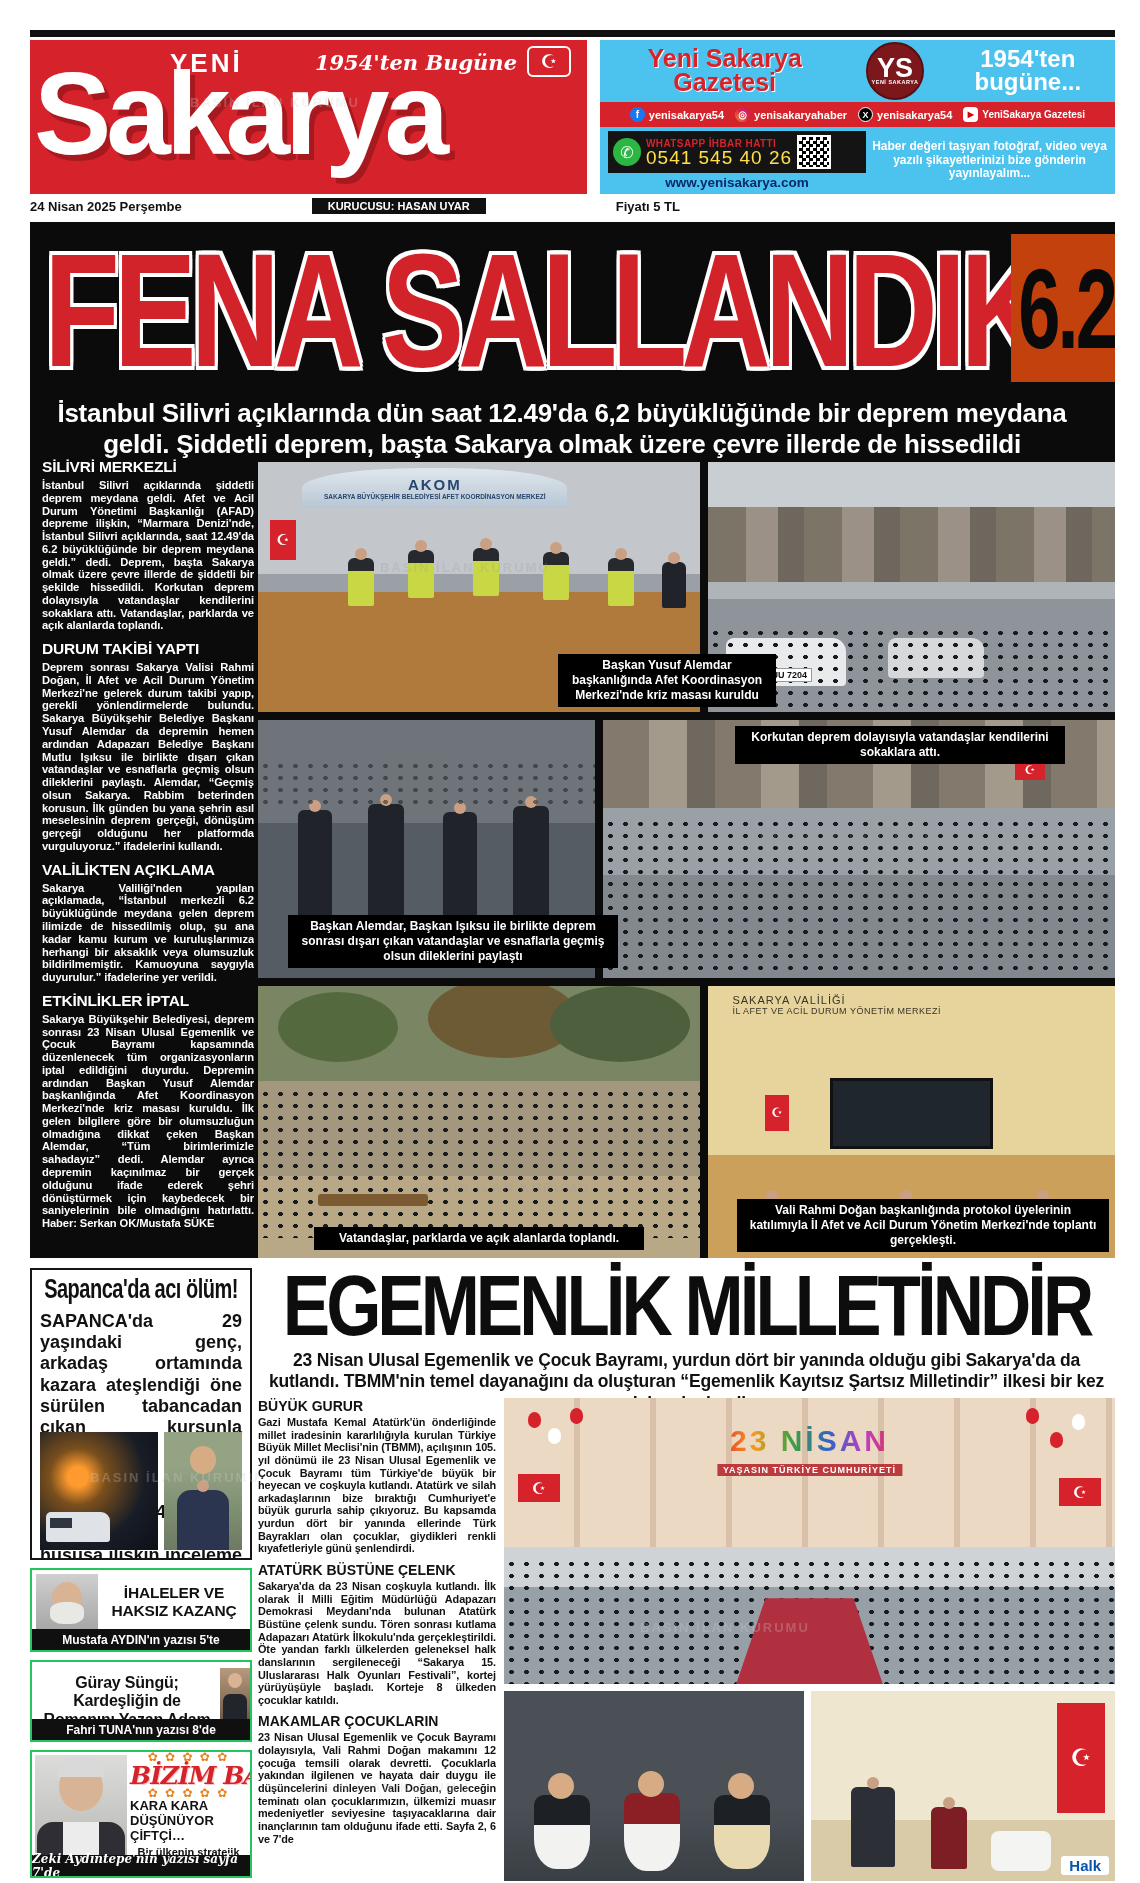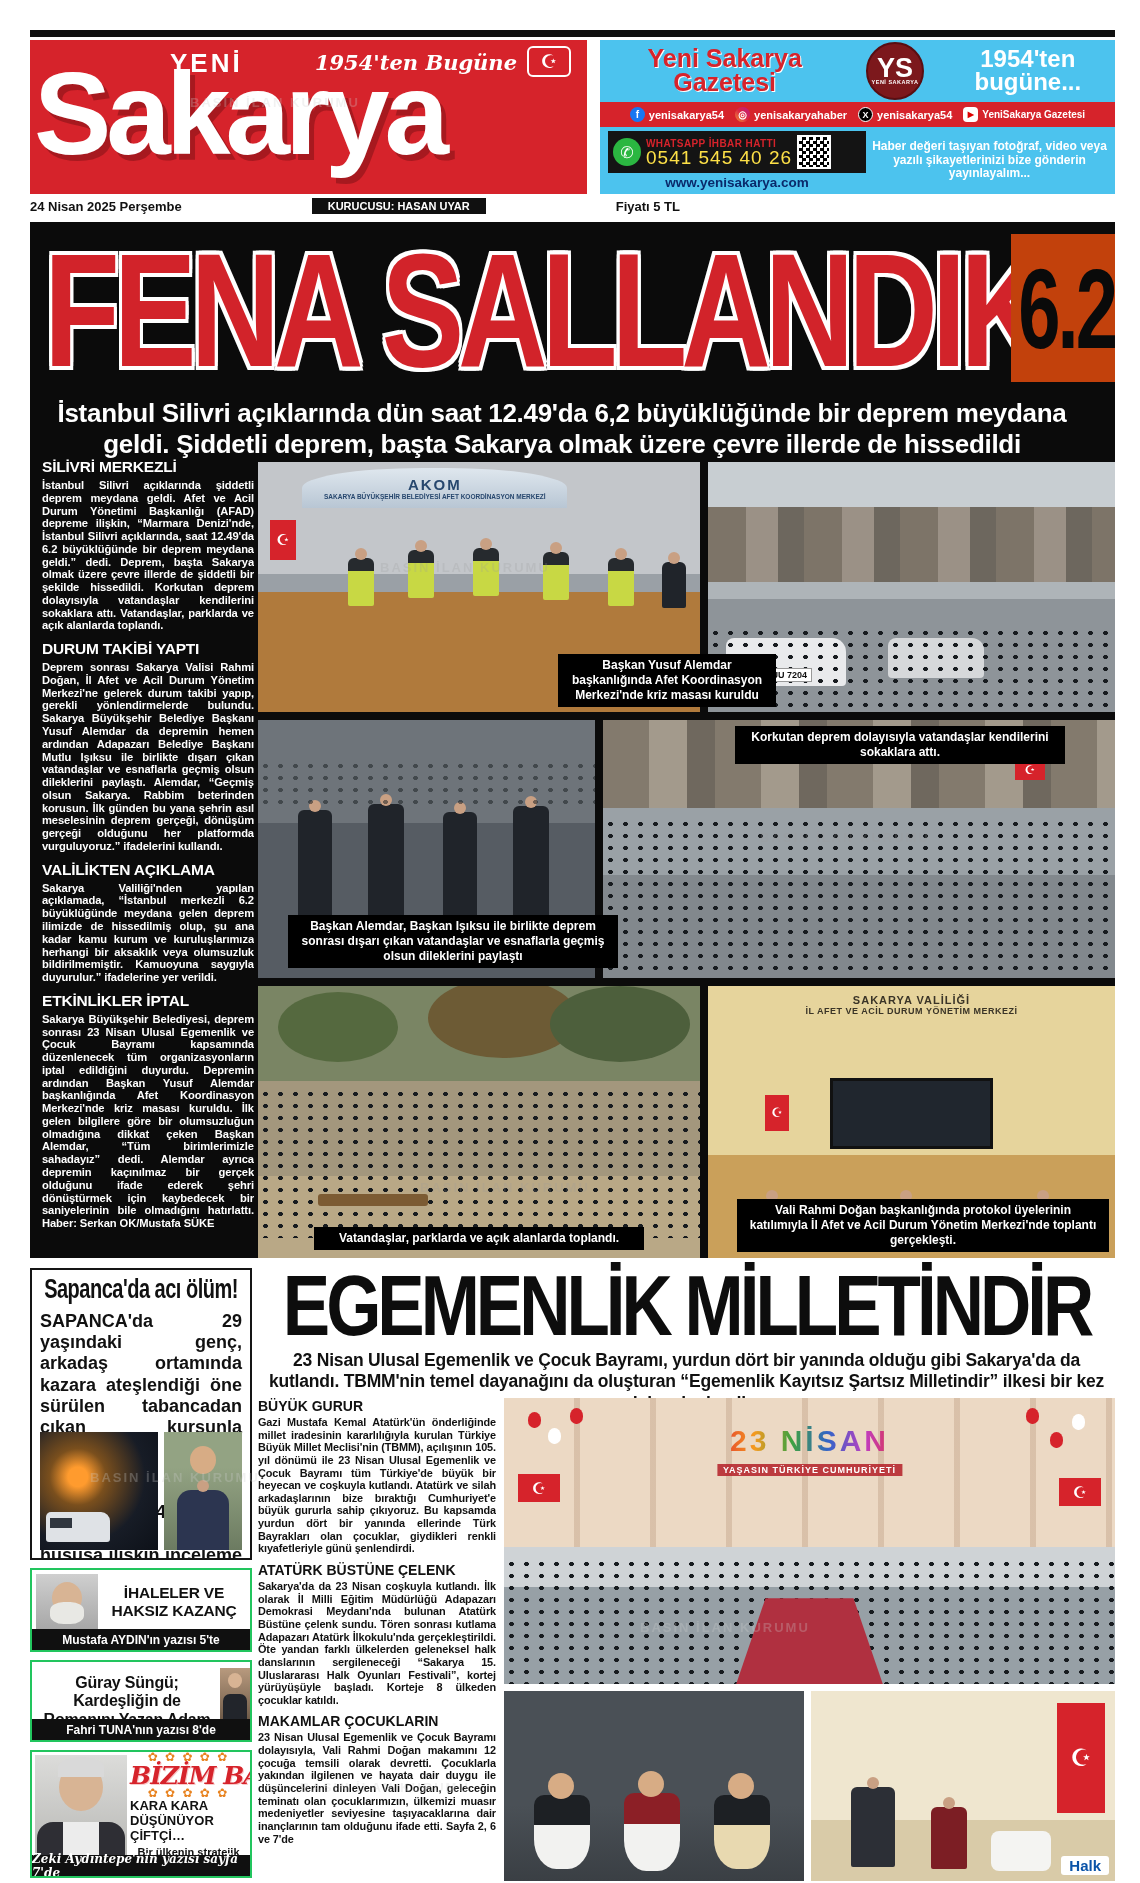--- a/index.html
+++ b/index.html
@@ -88,21 +88,21 @@
   .crowd{position:absolute;left:0;right:0;background-image:radial-gradient(#171b1f 2.3px,transparent 2.8px);
          background-size:15px 12px}
   .blob{position:absolute;border-radius:50%}
   .tflag{position:absolute;background:#d6232b;color:#fff;display:flex;align-items:center;justify-content:center}
 
   .sign-akom{position:absolute;left:10%;right:30%;top:6px;height:40px;background:linear-gradient(180deg,#dfe7ee,#b8c6d4);
              border-radius:50% 50% 0 0/22px;display:flex;flex-direction:column;align-items:center;justify-content:center;
              color:#27476e;text-align:center}
   .sign-akom b{font-size:15px;letter-spacing:2px}
   .sign-akom i{font-style:normal;font-size:6.5px;font-weight:700}
-  .sign-valilik{position:absolute;left:6%;right:6%;top:8px;text-align:center;color:#3a3427;font-weight:700}
+  .sign-valilik{position:absolute;left:6%;right:6%;top:8px;color:#3a3427;font-weight:400}
   .sign-valilik .l1{font-size:11px;letter-spacing:1px}
   .sign-valilik .l2{font-size:9px;letter-spacing:.5px}
   .plate{position:absolute;background:#fff;color:#111;font-size:9px;font-weight:800;padding:1px 4px;border:1px solid #999}
 
   
   .s-box{position:absolute;border:2px solid #151515;background:#fff;overflow:hidden}
   .sap-head{font-size:20px;font-weight:900;text-align:center;letter-spacing:-.5px;
             transform:scaleY(1.35);transform-origin:center;margin:8px 0 10px}
   .sap-body{font-size:18px;font-weight:600;line-height:1.18;text-align:justify;padding:0 8px}
   .sap-photos{position:absolute;left:8px;right:8px;bottom:8px;height:118px;display:flex;gap:6px}

